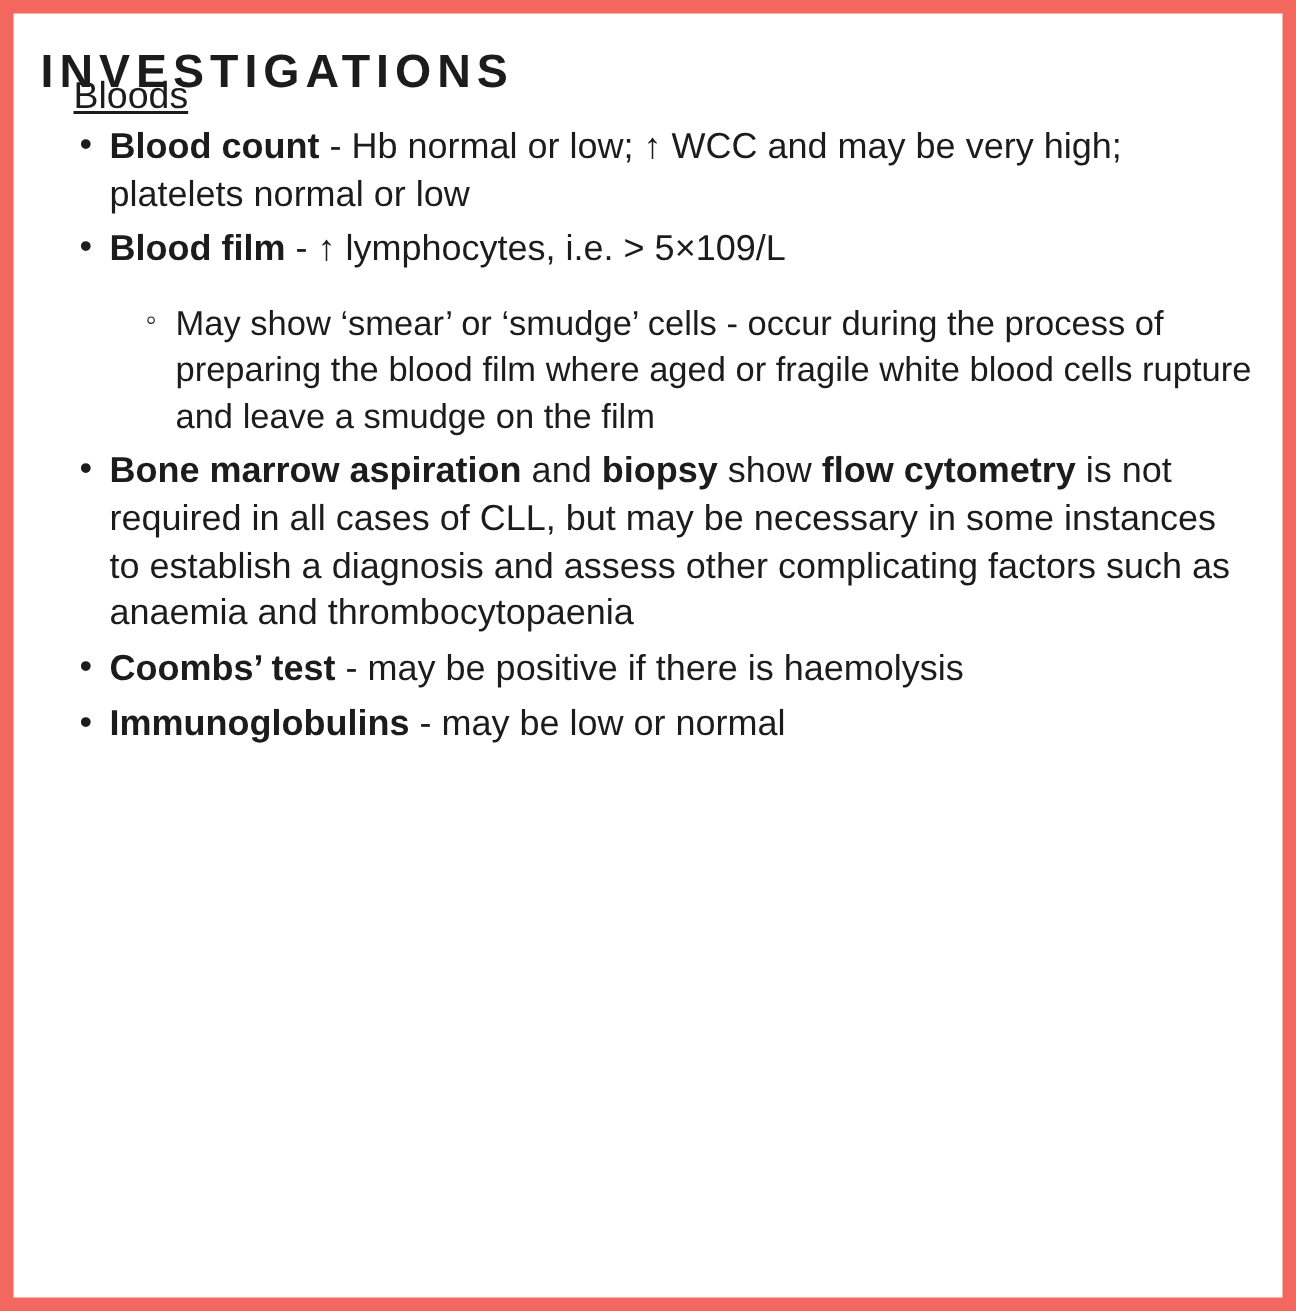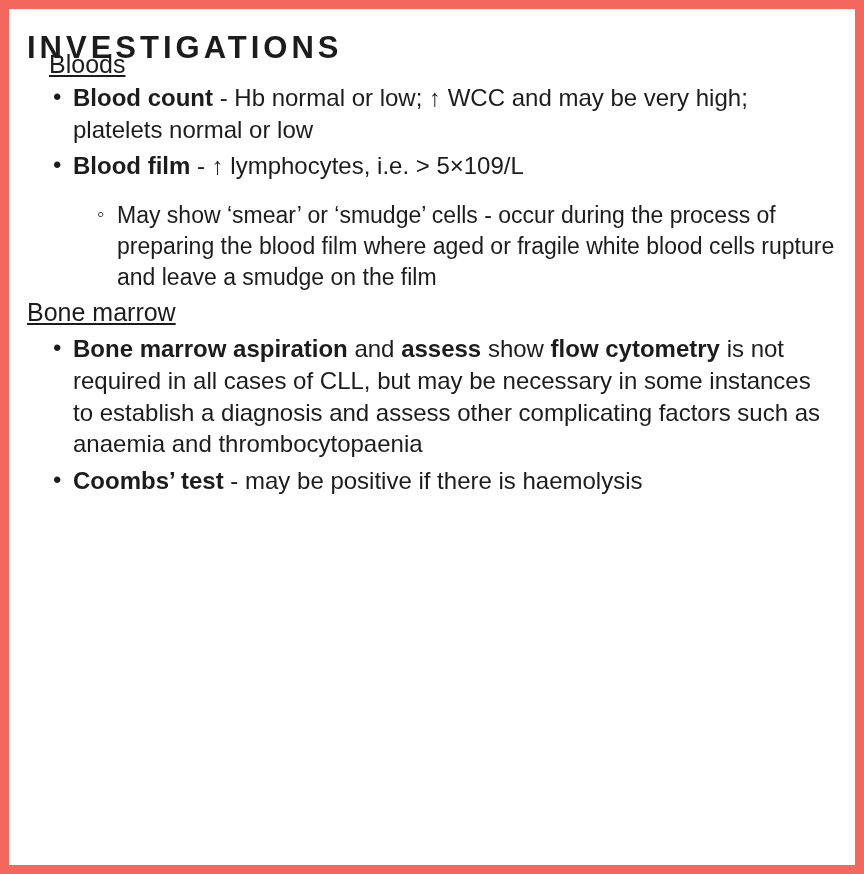--- a/index.html
+++ b/index.html
@@ -99,28 +99,30 @@
       <b>Blood count</b><span> - Hb normal or low; ↑ WCC and may be very high; platelets normal or low</span>
     </li>
     <li class="lvl1">
       <b>Blood film</b><span> -  ↑ lymphocytes, i.e. &gt; 5×109/L</span>
     </li>
     <li class="lvl2">
       <span>May show ‘smear’ or ‘smudge’ cells - occur during the process of preparing the blood film where aged or fragile white blood cells rupture and leave a smudge on the film</span>
     </li>
   </ul>
 
-  <div class="section-head sec">Bone marrow</div>
 
   <ul>
     <li class="lvl1">
-      <b>Bone marrow aspiration</b><span> and </span><b>assess</b><span> show </span><b>flow cytometry</b><span> is not required in all cases of CLL, but may be necessary in some instances to establish a diagnosis and assess other complicating factors such as anaemia and thrombocytopaenia</span>
+      <b>Bone marrow aspiration</b><span> and </span><b>biopsy</b><span> show </span><b>flow cytometry</b><span> is not required in all cases of CLL, but may be necessary in some instances to establish a diagnosis and assess other complicating factors such as anaemia and thrombocytopaenia</span>
     </li>
   </ul>
 
 
   <ul>
     <li class="lvl1">
       <b>Coombs’ test</b><span> - may be positive if there is haemolysis</span>
     </li>
+    <li class="lvl1">
+      <b>Immunoglobulins</b><span> - may be low or normal</span>
+    </li>
   </ul>
 
 </div>
 
 </body></html>

